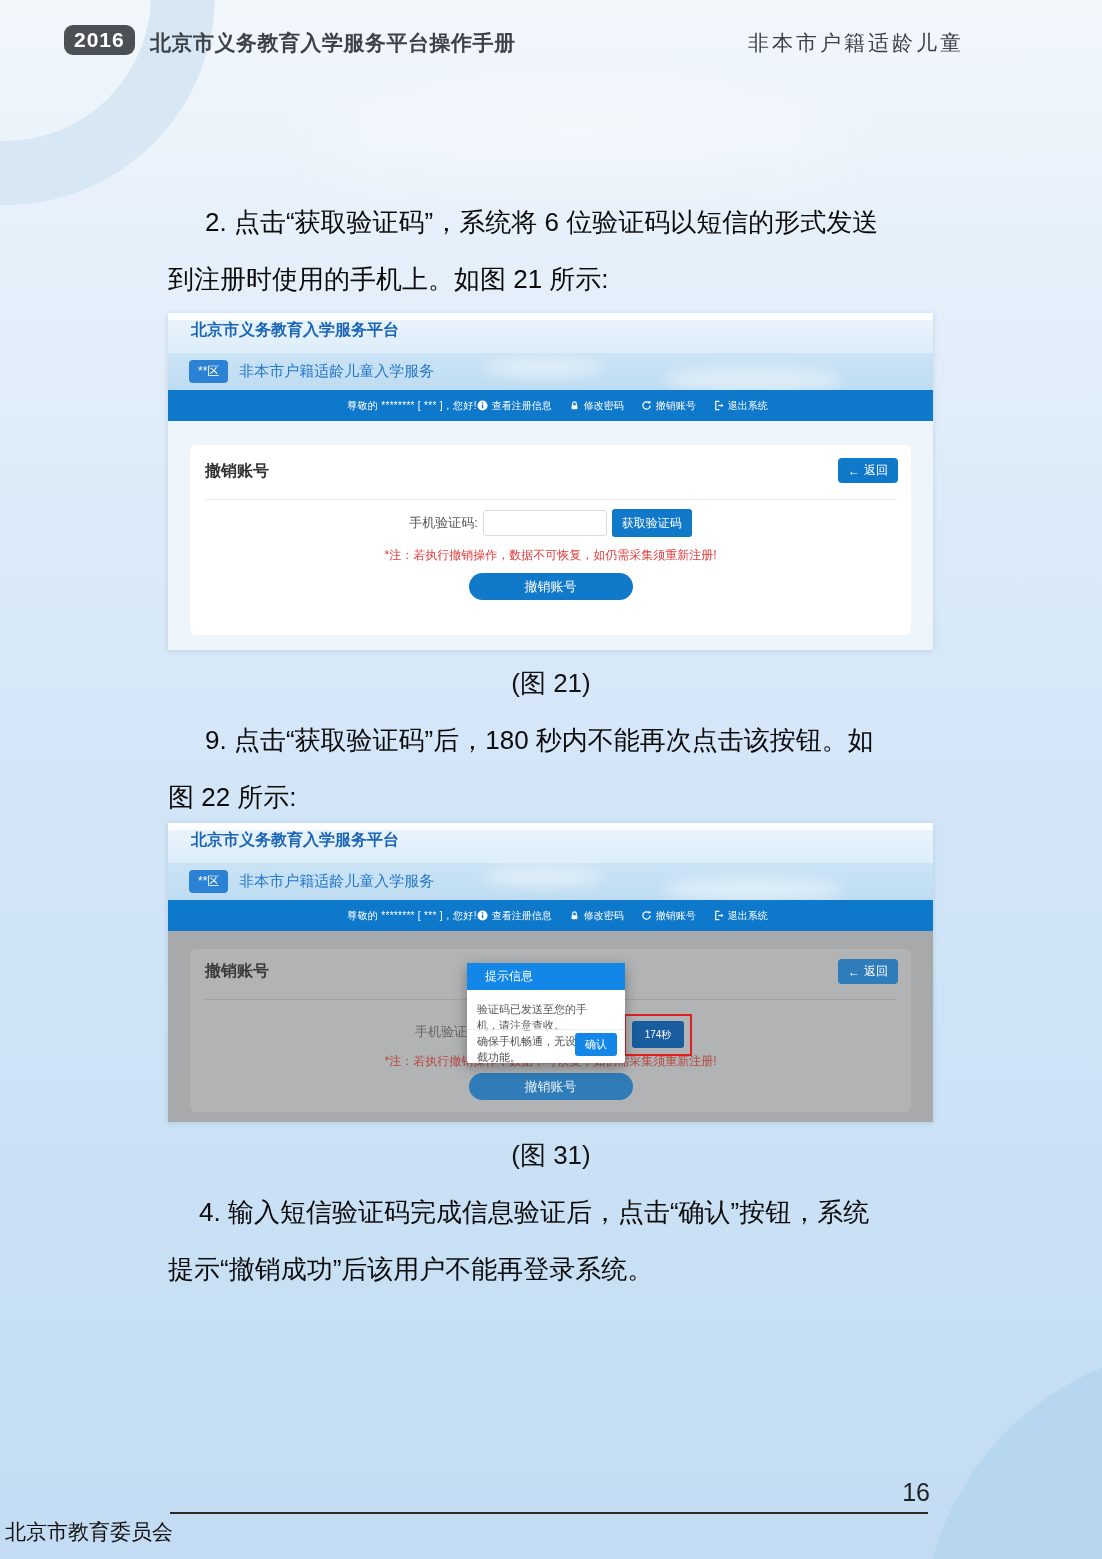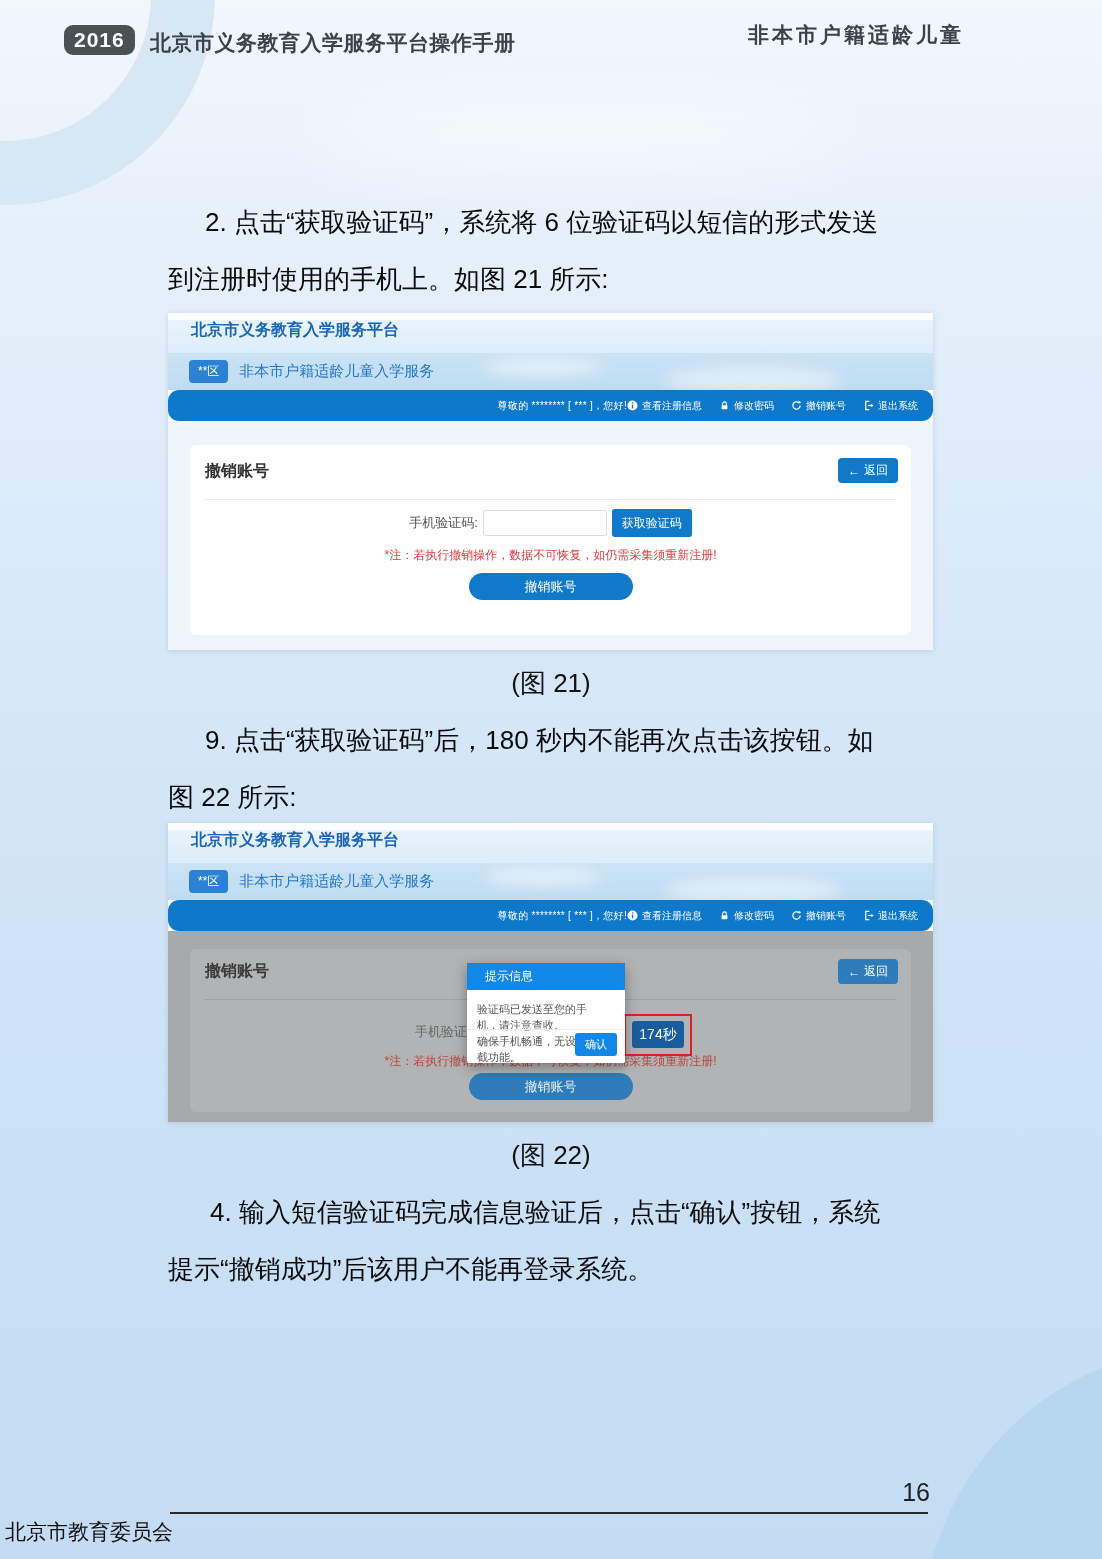--- a/index.html
+++ b/index.html
@@ -15,50 +15,50 @@
     background:rgba(255,255,255,.38); border-radius:50%; filter:blur(30px); }
   .decor-circle-br { position:absolute; left:922px; top:1346px; width:580px; height:580px;
     background:#b7d6f0; border-radius:50%; }
 
   
   .doc-header { position:absolute; left:0; top:0; width:100%; height:70px; }
   .year-badge { position:absolute; left:64px; top:25px; background:#4b5054; color:#fff;
     font-size:21px; font-weight:bold; padding:3px 10px; border-radius:9px; letter-spacing:1px; }
   .doc-title { position:absolute; left:150px; top:29px; font-size:21px; font-weight:bold;
     color:#3c4247; letter-spacing:.5px; }
-  .doc-category { position:absolute; left:748px; top:21px; font-size:21px; font-weight:bold;
+  .doc-category { position:absolute; left:748px; top:29px; font-size:21px; font-weight:normal;
     color:#3c4247; letter-spacing:3px; }
 
   .caption { position:absolute; left:0; width:100%; text-align:center; font-size:26px; color:#131313; }
   .cap-20 { top:148px; } .cap-21 { top:666px; } .cap-22 { top:1138px; }
 
   .para { position:absolute; font-size:26px; color:#0b0b0b; white-space:nowrap; }
   .p2l1 { left:205px; top:205px; } .p2l2 { left:168px; top:262px; }
   .p3l1 { left:205px; top:723px; } .p3l2 { left:168px; top:780px; }
-  .p4l1 { left:210px; top:1195px; } .p4l2 { left:168px; top:1252px; }
+  .p4l1 { left:199px; top:1195px; } .p4l2 { left:168px; top:1252px; }
 
   
   .shot { position:absolute; left:168px; width:765px; background:#fff;
     box-shadow:0 1px 5px rgba(60,90,120,.18); }
   .shot1 { top:313px; height:337px; }
   .shot2 { top:823px; height:299px; }
   .shot-strip { height:7px; background:#fbfdfe; }
   .titlebar { height:33px; background:linear-gradient(180deg,#eaf3fb,#dcedf9);
     display:flex; align-items:flex-start; padding-left:23px; position:relative; overflow:hidden; }
   .platform-title { font-size:16px; font-weight:bold; color:#1c66b8; position:relative; z-index:1; }
   .subrow { height:37px; background:linear-gradient(180deg,#cbe3f5,#bedcf2);
     display:flex; align-items:center; padding-left:21px; position:relative; overflow:hidden; }
   .cloud { position:absolute; background:rgba(255,255,255,.45); border-radius:50%; filter:blur(7px); }
   .cl1 { width:180px; height:26px; right:90px; top:14px; }
   .cl2 { width:120px; height:20px; right:330px; top:4px; }
   .region-badge { background:#2b82d4; color:#fff; font-size:12px; padding:3px 9px;
     border-radius:4px; position:relative; z-index:1; }
   .service-title { color:#2577c6; font-size:15px; margin-left:11px; position:relative; z-index:1; }
   .navbar { height:31px; background:#0e78cb; display:flex; align-items:center;
-    justify-content:flex-end; padding:0 15px 0 29px; color:#fff;border-radius:11px; }
+    justify-content:center; padding:0 15px 0 29px; color:#fff; }
   .greeting { font-size:10px; letter-spacing:.3px; }
   .nav-right { display:flex; align-items:center; gap:17px; }
   .nav-item { display:flex; align-items:center; gap:4px; font-size:10px; cursor:pointer; }
   .nav-item svg { display:block; }
 
   .content1 { position:relative; height:229px; background:#edf4fa; }
   .content2 { position:relative; height:191px; background:#a8a9ab; }
 
   .card { position:absolute; left:22px; width:721px; background:#fff; border-radius:6px; }
   .card1 { top:24px; height:190px; }
@@ -85,21 +85,21 @@
 
   
   .label2 { position:absolute; left:247px; top:92px; font-size:13px; color:#666; }
   .note2 { position:absolute; left:0; right:0; top:122px; text-align:center; color:#b5493f; font-size:12px; }
   .pill2 { position:absolute; left:50%; transform:translateX(-50%); top:142px; width:164px; height:27px;
     background:#2f7cb8; border-radius:14px; color:rgba(255,255,255,.88); font-size:13px;
     display:flex; align-items:center; justify-content:center; }
   .annotation-box { position:absolute; left:456px; top:83px; width:68px; height:42px;
     border:2px solid #e02020; }
   .countdown-btn { position:absolute; left:464px; top:90px; width:52px; height:27px;
-    background:#1a5d9e; color:#fff; font-size:14px; display:flex; align-items:center;
+    background:#1a5d9e; color:#fff; font-size:10px; display:flex; align-items:center;
     justify-content:center; border-radius:3px; }
 
   
   .modal { position:absolute; left:299px; top:32px; width:158px; height:100px; background:#fff;
     border-radius:2px; box-shadow:0 4px 14px rgba(0,0,0,.35); z-index:5; }
   .modal-header { height:27px; background:#1287e8; color:#fff; font-size:12px;
     display:flex; align-items:center; padding-left:18px; }
   .modal-body { padding:11px 26px 0 10px; font-size:11px; color:#555; line-height:16px; }
   .modal-divider { position:absolute; left:0; right:0; bottom:33px; height:1px; background:#ededed; }
   .modal-confirm { position:absolute; right:8px; bottom:7px; background:#1287e8; color:#fff;
@@ -282,21 +282,21 @@
         <div class="modal-body">
           <div>验证码已发送至您的手机，请注意查收。</div>
           <div>确保手机畅通，无设置拦截功能。</div>
         </div>
         <div class="modal-divider"></div>
         <div class="modal-confirm">确认</div>
       </div>
     </div>
   </div>
 
-  <div class="caption cap-22">(图 22)</div>
+  <div class="caption cap-22">(图 31)</div>
 
   <div class="para p4l1">4. 输入短信验证码完成信息验证后，点击“确认”按钮，系统</div>
   <div class="para p4l2">提示“撤销成功”后该用户不能再登录系统。</div>
 
   <div class="page-number">16</div>
   <div class="footer-line"></div>
   <div class="footer-org">北京市教育委员会</div>
 
 </div>
 

